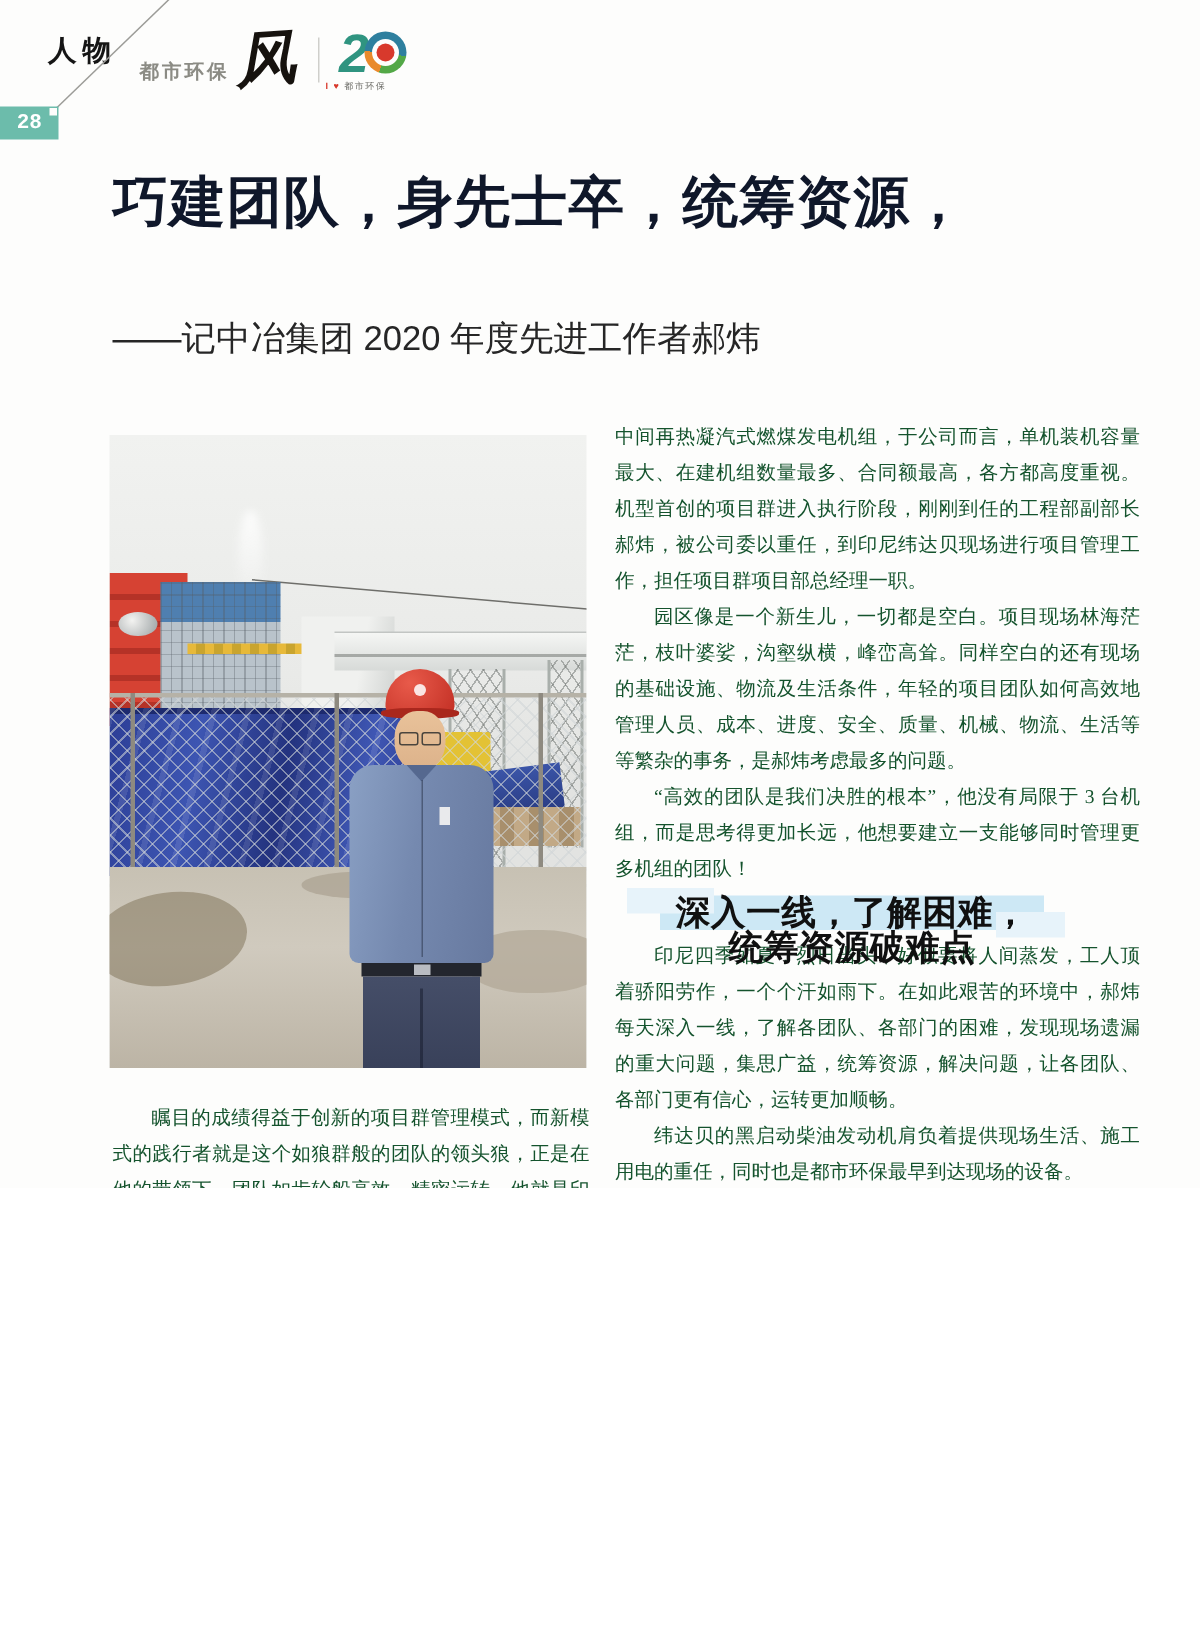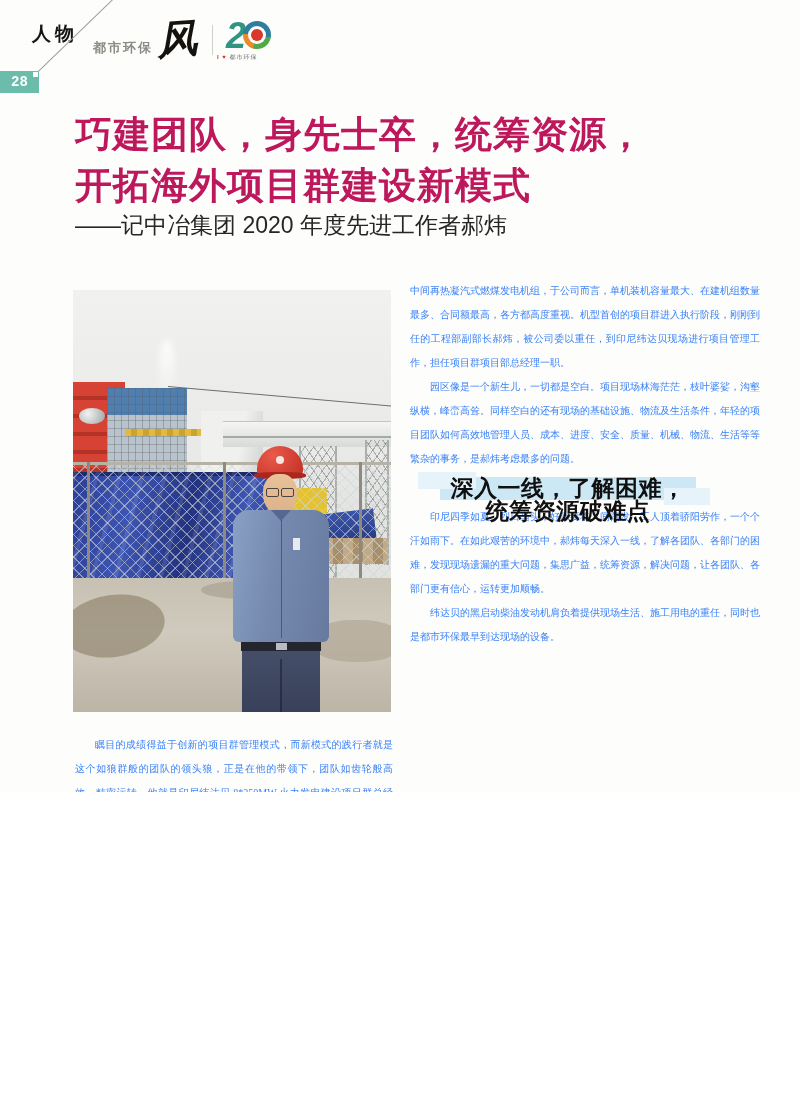--- a/index.html
+++ b/index.html
@@ -20,29 +20,29 @@
   .brand-divider{width:1px;height:30px;background:#cfcfcb;margin:0 13px 0 15px;}
   .anniv-digit{font-size:36px;font-weight:900;font-style:italic;color:#2f9480;letter-spacing:-2px;line-height:1;margin-top:-8px;}
   .anniv-ring{position:relative;width:28px;height:28px;border-radius:50%;margin:-10px 0 0 -1px;
               background:conic-gradient(#2e7f9e 0 28%,#53a847 28% 55%,#e98a2b 55% 76%,#2e7f9e 76% 100%);}
   .anniv-ring .hole{position:absolute;left:5px;top:5px;width:18px;height:18px;border-radius:50%;background:#fdfdfc;}
   .anniv-ring .dot{position:absolute;left:8px;top:8px;width:12px;height:12px;border-radius:50%;background:#d8392c;}
   .tagline{position:absolute;left:217px;top:53px;font-size:6px;color:#6b6b66;letter-spacing:1px;white-space:nowrap;}
   .tagline .heart{color:#d8392c;font-weight:bold;}
 
   
-  .title-line{position:absolute;left:75px;font-size:37px;font-weight:900;color:#be185d;letter-spacing:1px;white-space:nowrap;}
+  .title-line{position:absolute;left:75px;font-size:37px;font-weight:900;color:#0f172a;letter-spacing:1px;white-space:nowrap;}
   .title-1{top:110px;} .title-2{top:161px;}
   .subtitle{position:absolute;left:75px;top:210px;font-size:23px;color:#262626;white-space:nowrap;}
 
   
   .col{position:absolute;}
   .col-left{left:75px;top:733px;width:318px;}
   .col-right{left:410px;top:279px;width:350px;}
-  .col p{margin:0;font-family:"Liberation Serif",serif;font-size:10px;line-height:24px;color:#3b82f6;
+  .col p{margin:0;font-family:"Liberation Serif",serif;font-size:13px;line-height:24px;color:#14532d;
          text-align:justify;}
   .indent{text-indent:2em;}
 
   .hl{position:relative;z-index:0;height:23px;line-height:23px;margin:6px 0 5px 0;background:#cde8f5;
       text-align:center;font-family:"Liberation Sans",sans-serif;font-weight:bold;font-size:23px;color:#101010;
       letter-spacing:0.5px;}
   .hl::before{content:"";position:absolute;z-index:-1;left:-22px;top:-5px;width:58px;height:17px;background:#e7f3fa;}
   .hl::after{content:"";position:absolute;z-index:-1;right:-14px;bottom:-5px;width:46px;height:17px;background:#e7f3fa;}
   .hl-left{margin-left:37px;}
   .hl-right{margin-left:30px;margin-right:64px;}
@@ -139,21 +139,20 @@
       <span class="hole"></span>
       <span class="dot"></span>
     </span>
   </div>
   <div class="tagline">
     <span class="heart">I ♥</span>
     <span>都市环保</span>
   </div>
 
   <div class="title-line title-1">巧建团队，身先士卒，统筹资源，</div>
-  <div class="title-line title-2">开拓海外项目群建设新模式</div>
   <div class="subtitle">——记中冶集团 2020 年度先进工作者郝炜</div>
 
   <div class="photo">
     <div class="ph-smoke"></div>
     <div class="ph-cable"></div>
     <div class="ph-red"></div>
     <div class="ph-tank"></div>
     <div class="ph-boiler">
         <div class="grid"></div>
       </div>
@@ -205,18 +204,19 @@
 
   <div class="col col-left">
     <p class="indent">瞩目的成绩得益于创新的项目群管理模式，而新模式的践行者就是这个如狼群般的团队的领头狼，正是在他的带领下，团队如齿轮般高效、精密运转，他就是印尼纬达贝 8*250MW 火力发电建设项目群总经理郝炜。</p>
     <div class="hl hl-left">立足项目，长远规划，创新团队求实效</div>
     <p class="indent">纬达贝园区初建，规划建设 3 台 250MW 超临界一次</p>
   </div>
 
   <div class="col col-right">
     <p>中间再热凝汽式燃煤发电机组，于公司而言，单机装机容量最大、在建机组数量最多、合同额最高，各方都高度重视。机型首创的项目群进入执行阶段，刚刚到任的工程部副部长郝炜，被公司委以重任，到印尼纬达贝现场进行项目管理工作，担任项目群项目部总经理一职。</p>
     <p class="indent">园区像是一个新生儿，一切都是空白。项目现场林海茫茫，枝叶婆娑，沟壑纵横，峰峦高耸。同样空白的还有现场的基础设施、物流及生活条件，年轻的项目团队如何高效地管理人员、成本、进度、安全、质量、机械、物流、生活等等繁杂的事务，是郝炜考虑最多的问题。</p>
+    <p class="indent">“高效的团队是我们决胜的根本”，他没有局限于 3 台机组，而是思考得更加长远，他想要建立一支能够同时管理更多机组的团队！</p>
     <div class="hl hl-right">深入一线，了解困难，统筹资源破难点</div>
     <p class="indent">印尼四季如夏，烈日当头，好似要将人间蒸发，工人顶着骄阳劳作，一个个汗如雨下。在如此艰苦的环境中，郝炜每天深入一线，了解各团队、各部门的困难，发现现场遗漏的重大问题，集思广益，统筹资源，解决问题，让各团队、各部门更有信心，运转更加顺畅。</p>
     <p class="indent">纬达贝的黑启动柴油发动机肩负着提供现场生活、施工用电的重任，同时也是都市环保最早到达现场的设备。</p>
   </div>
 
 </div>
 
 </body></html>

